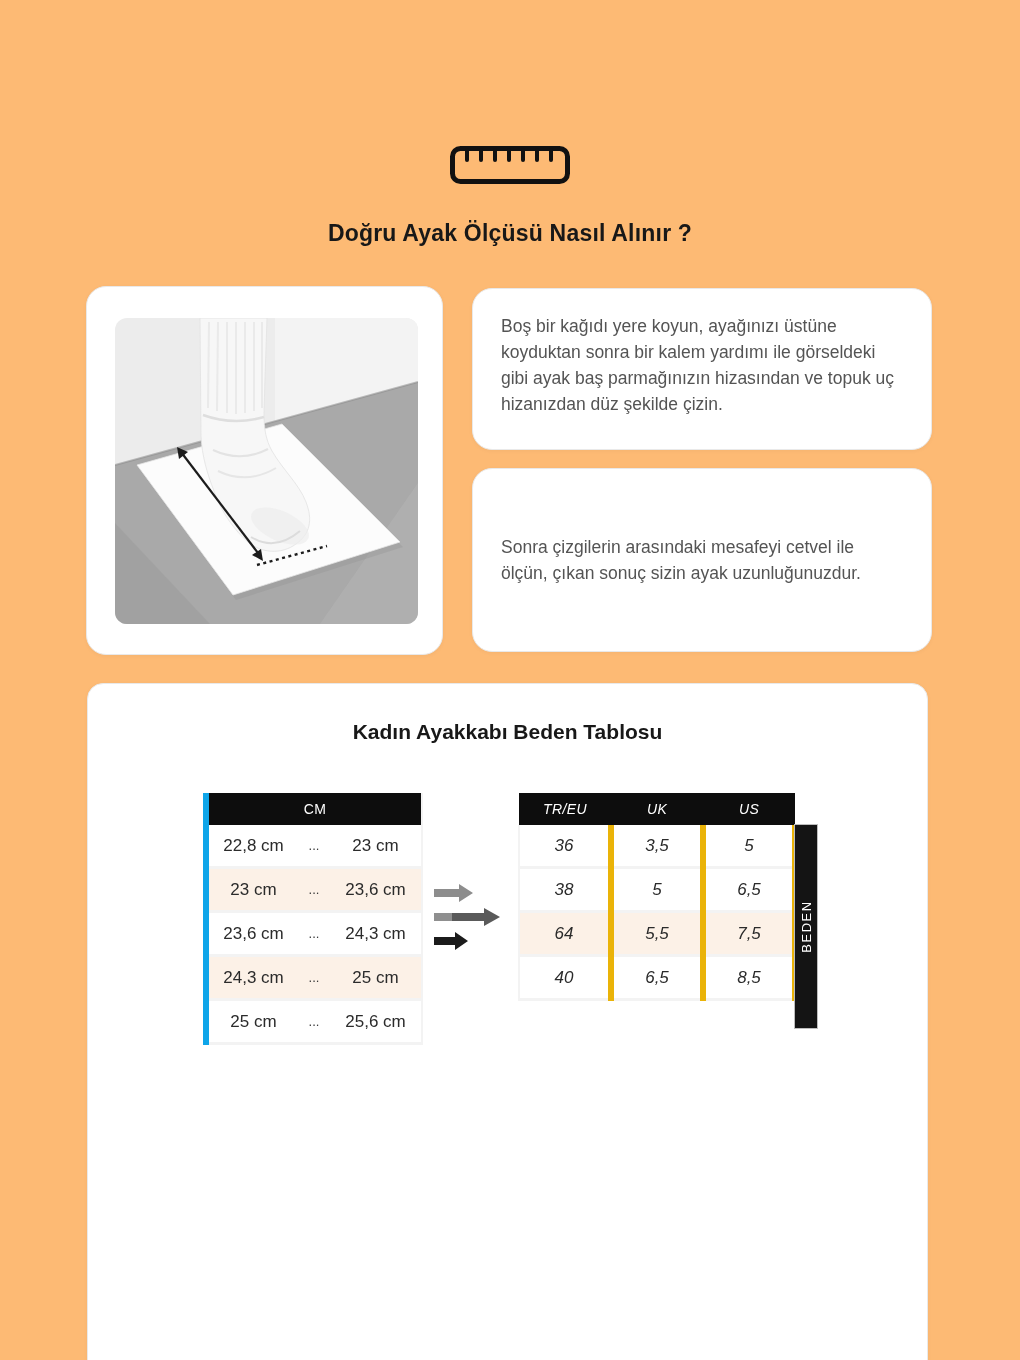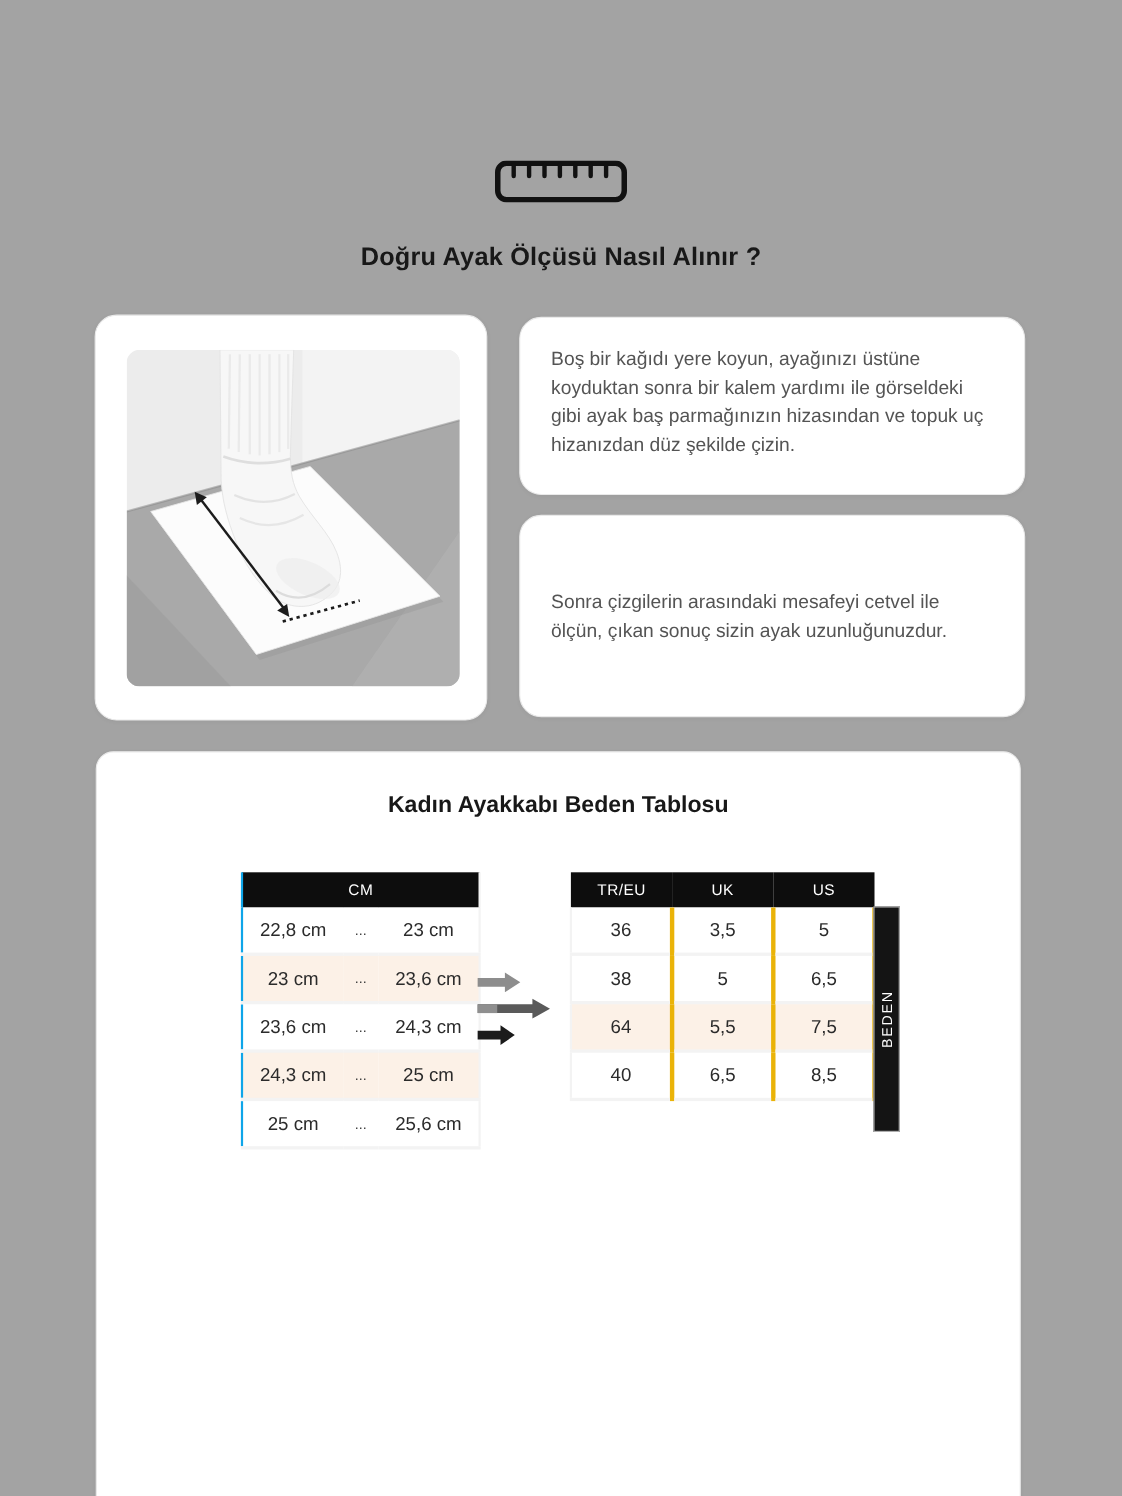--- a/index.html
+++ b/index.html
@@ -1,17 +1,17 @@
 <!DOCTYPE html>
 <html><head>
 <meta charset="utf-8">
 <style>
   html,body { margin:0; padding:0; background:#ffffff; }
   body { font-family:"Liberation Sans", sans-serif; -webkit-font-smoothing:antialiased; }
-  .page { position:relative; width:1020px; height:1360px; background:#a3a3a3; overflow:hidden; }
+  .page { position:relative; width:1020px; height:1360px; background:#fdba74; overflow:hidden; }
 
   
   .ruler-wrap { position:absolute; left:0; top:146px; width:1020px; display:flex; justify-content:center; }
   .page-title { position:absolute; left:0; top:220px; width:1020px; text-align:center;
                 font-size:23px; font-weight:bold; color:#181818; letter-spacing:.2px; }
 
   
   .card { position:absolute; background:#fff; border:1px solid #e9e9e9; border-radius:20px;
           box-shadow:0 1px 4px rgba(0,0,0,.04); box-sizing:border-box; }
   .card-photo { left:86px; top:286px; width:357px; height:369px; }
@@ -26,25 +26,25 @@
   .size-title { position:absolute; left:0; top:36px; width:100%; text-align:center;
                 font-size:21px; font-weight:bold; color:#181818; }
 
   table.tbl { border-collapse:collapse; table-layout:fixed; position:absolute; }
   table.tbl th { background:#0d0d0d; color:#ffffff; font-size:14px; font-weight:500;
                  height:30px; letter-spacing:.4px; border:none; }
   table.tbl td { height:39px; text-align:center; font-size:17px; color:#2b2b2b;
                  background:#ffffff; border-bottom:3px solid #f3f3f3; }
   table.tbl tr.alt td { background:#fcf1e7; }
 
-  .cm-table { left:131px; top:109px; width:216px; border-left:2px solid #0ea5e9; border-right:2px solid #f3f3f3; }
+  .cm-table { left:115px; top:109px; width:216px; border-left:6px solid #0ea5e9; border-right:2px solid #f3f3f3; }
   .cm-table td.dots { font-size:13px; color:#3a3a3a; }
 
-  .eu-table { left:430px; top:109px; width:276px; }
-  .eu-table td { border-left:2px solid #f3f3f3; border-right:4px solid #eab308; }
+  .eu-table { left:430px; top:109px; width:276px;font-style:italic; }
+  .eu-table td { border-left:2px solid #f3f3f3; border-right:6px solid #eab308; }
 
   .conv-arrows { position:absolute; left:346px; top:196px; }
 
   .beden-bar { position:absolute; left:706px; top:140px; width:24px; height:205px;
                background:#141414; border:1px solid #bdbdbd; box-sizing:border-box;
                display:flex; align-items:center; justify-content:center; }
   .beden-bar span { transform:rotate(-90deg); color:#ffffff; font-size:13px;
                     letter-spacing:1.5px; white-space:nowrap; }
 </style>
 </head>

